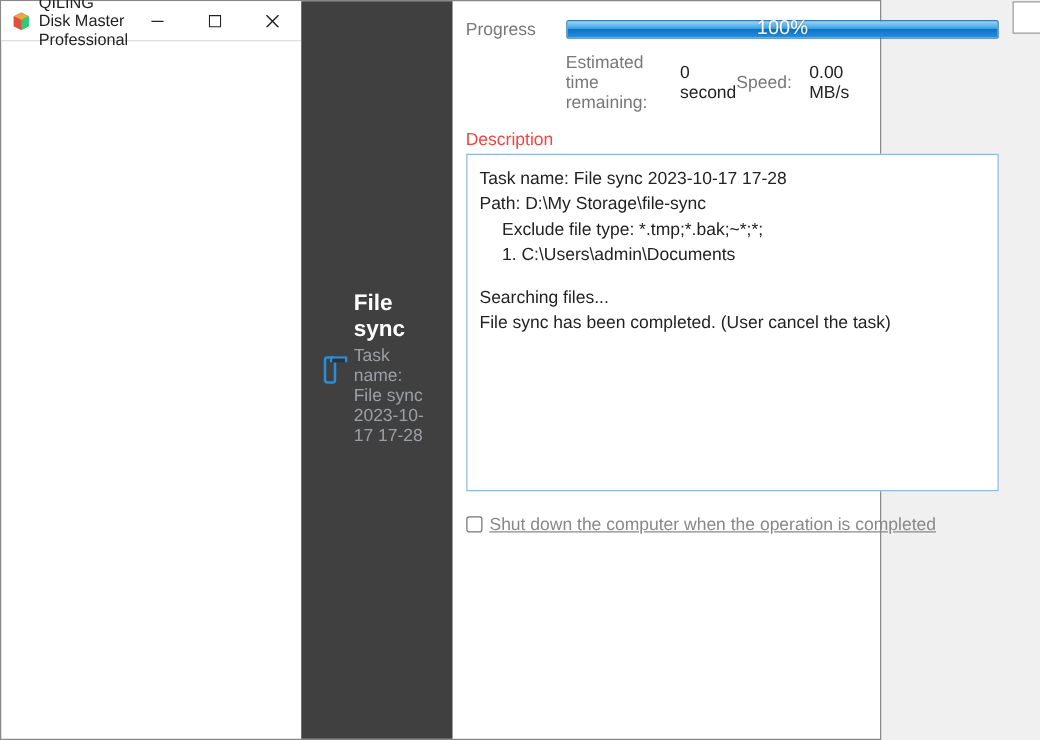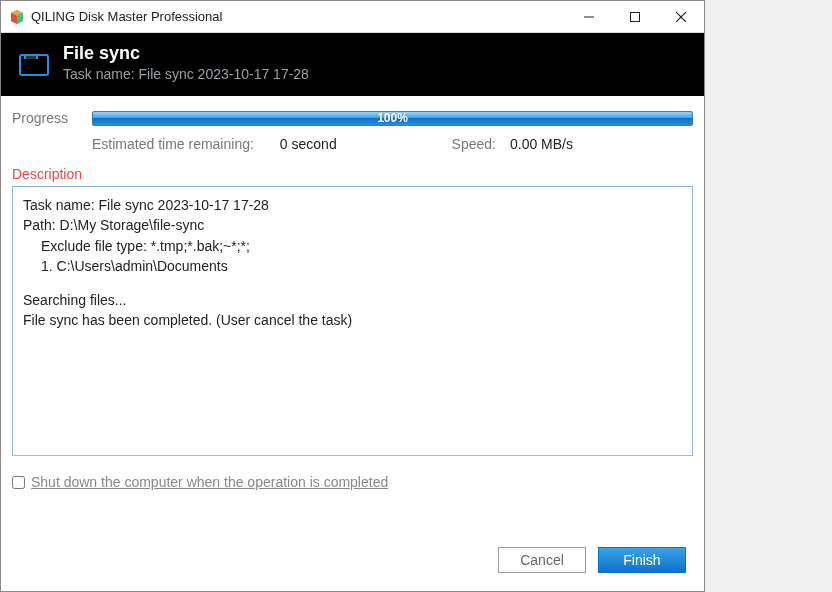--- a/index.html
+++ b/index.html
@@ -9,21 +9,21 @@
   width: 832px;
   height: 592px;
   overflow: hidden;
 }
 .window {
   width: 705px;
   height: 592px;
   background: #fff;
   border: 1px solid #888;
   display: flex;
-  flex-direction: column;
+  flex-direction: row;
 }
 .titlebar {
   height: 32px;
   background: #fff;
   display: flex;
   align-items: center;
   padding-left: 8px;
   border-bottom: 1px solid #ddd;
 }
 .titlebar .icon {
@@ -37,21 +37,21 @@
 .titlebar .controls {
   display: flex;
 }
 .titlebar .controls div {
   width: 46px; height: 31px;
   display: flex; align-items: center; justify-content: center;
   font-size: 14px;
 }
 .titlebar .controls svg { display: block; }
 .header {
-  background: #000000;
+  background: #404040;
   color: #fff;
   padding: 10px 18px 14px 18px;
   display: flex;
   align-items: center;
 }
 .header-icon {
   width: 30px; height: 22px;
   border: 2px solid #2a8edb;
   border-radius: 3px;
   margin-right: 14px;
@@ -101,22 +101,22 @@
   border: 1px solid #3a7db3;
   border-radius: 2px;
   background: linear-gradient(to bottom, #9fd4f7 0%, #3aa3e8 45%, #0d72c7 50%, #2a8edb 100%);
   position: relative;
   display: flex;
   align-items: center;
   justify-content: center;
 }
 .progress-bar span {
   color: #fff;
-  font-size: 12px;
-  font-weight: 700;
+  font-size: 16px;
+  font-weight: 400;
   text-shadow: 0 0 2px rgba(0,0,0,0.3);
 }
 .stats-row {
   display: flex;
   align-items: center;
   font-size: 14px;
   color: #777;
   margin-bottom: 14px;
   margin-left: 80px;
 }

